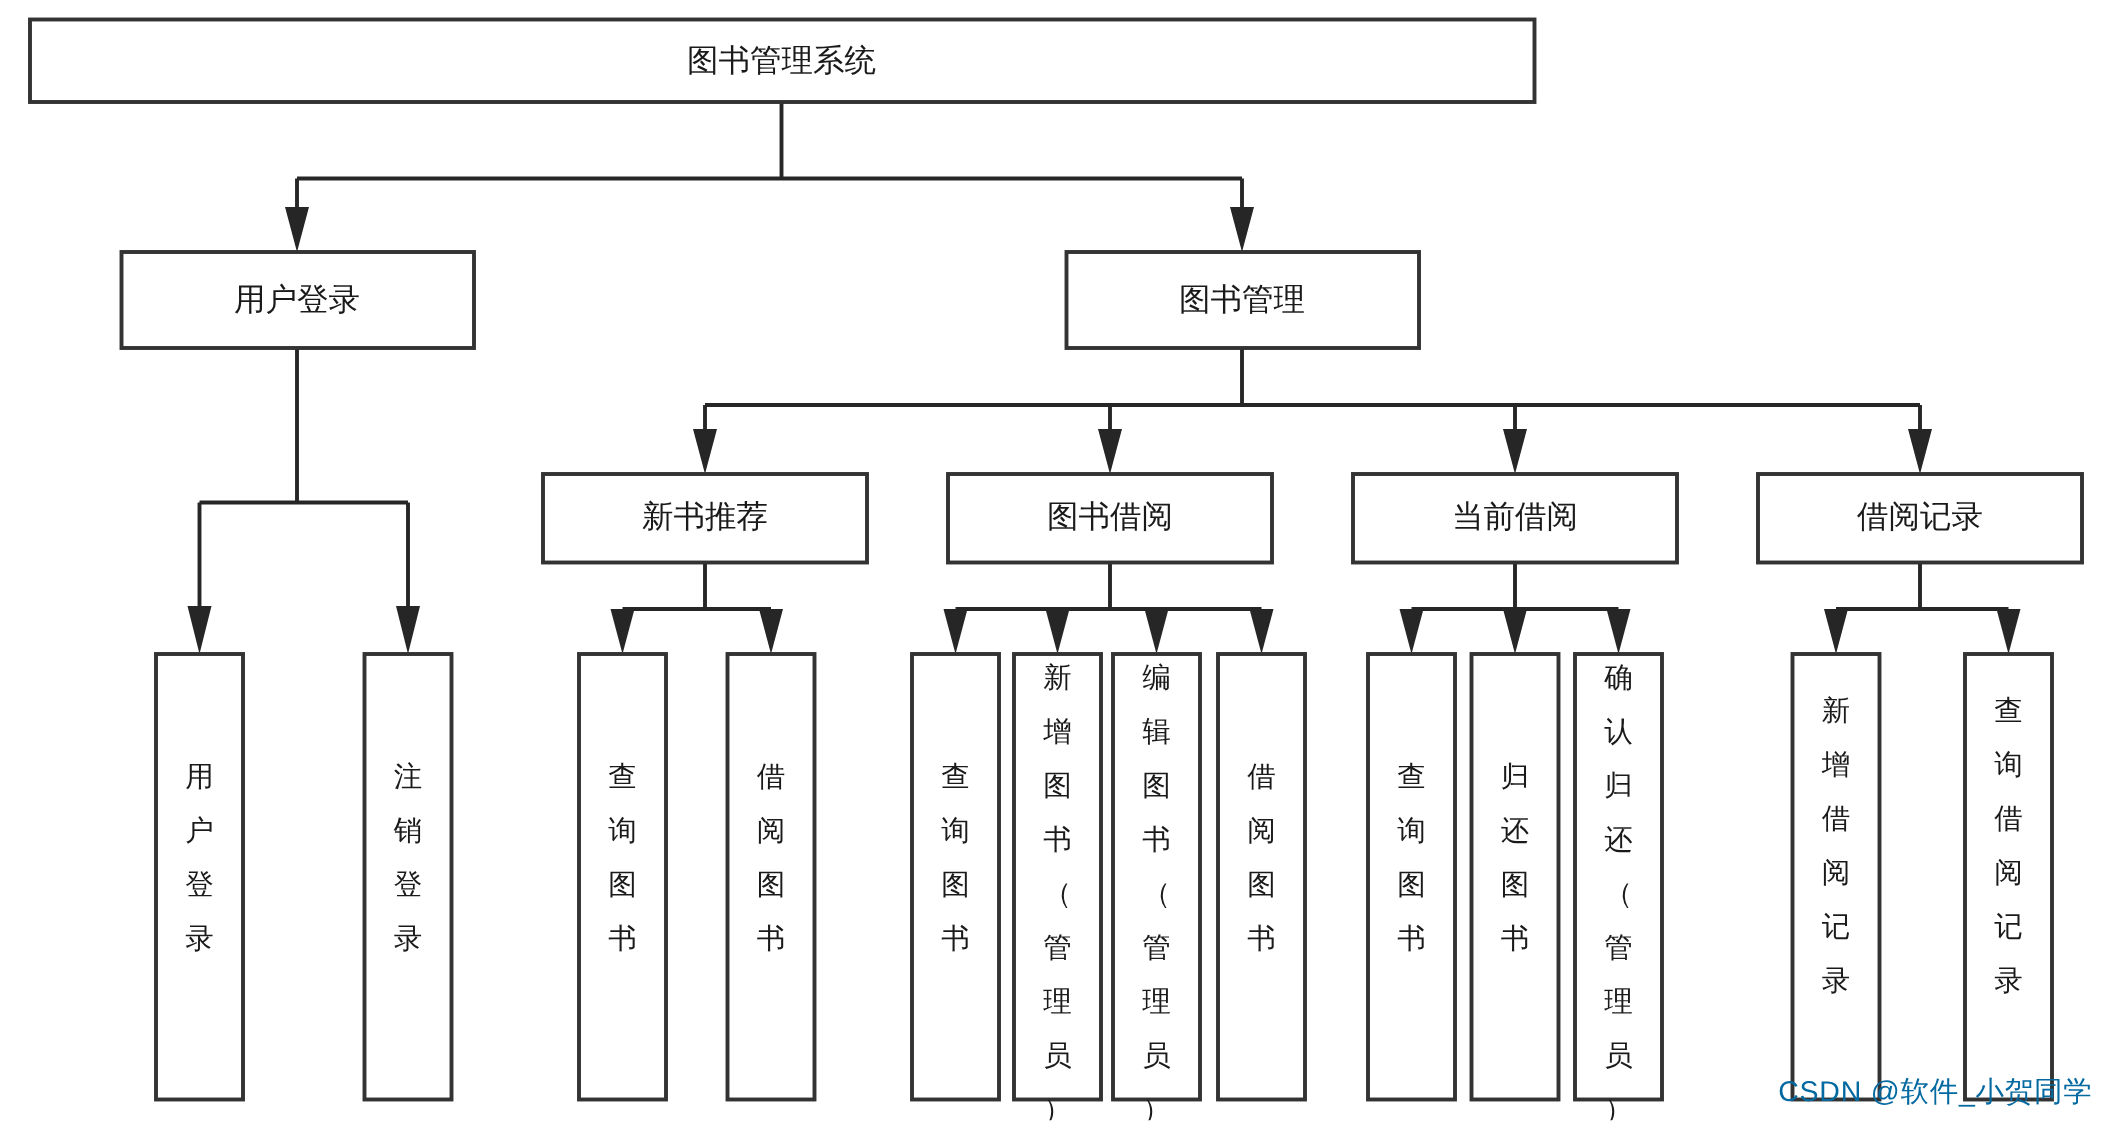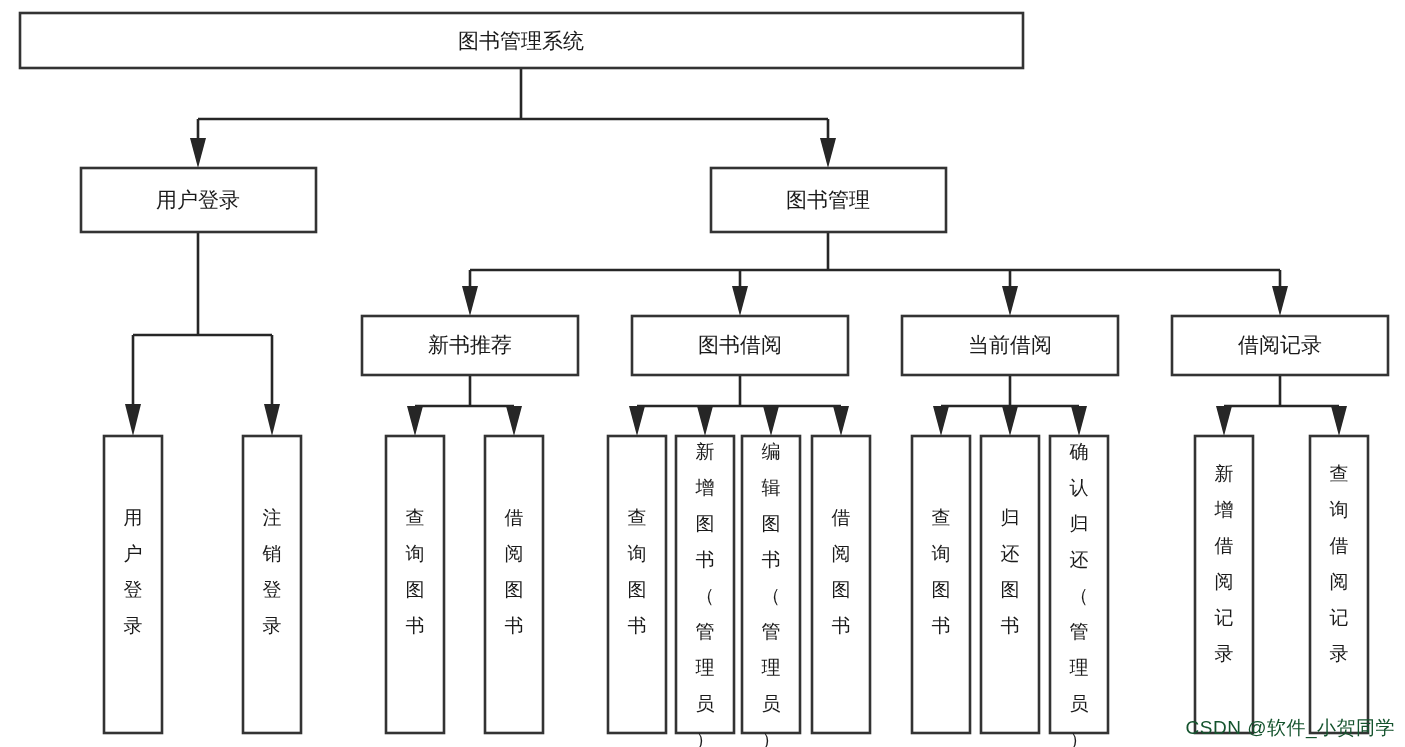--- a/index.html
+++ b/index.html
@@ -53,21 +53,21 @@
     font-size: 19px;
     fill: #1a1a1a;
     text-anchor: middle;
   }
   .watermark-text {
     position: absolute;
     right: 10px;
     bottom: 6px;
     font-family: "Liberation Sans", "DejaVu Sans", sans-serif;
     font-size: 19px;
-    color: #14532d;
+    color: #0369a1;
     white-space: nowrap;
     letter-spacing: 0.5px;
     pointer-events: none;
   }
 </style>
 </head>
 <body>
 
 <div id="diagram-root">
 

